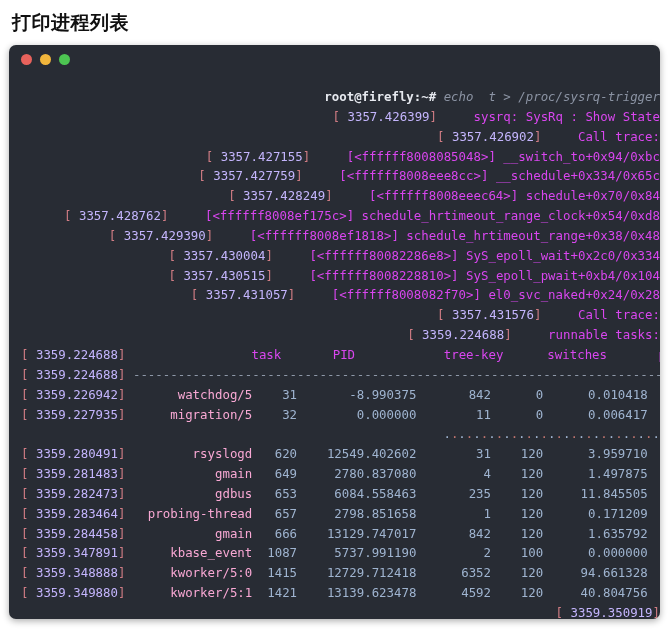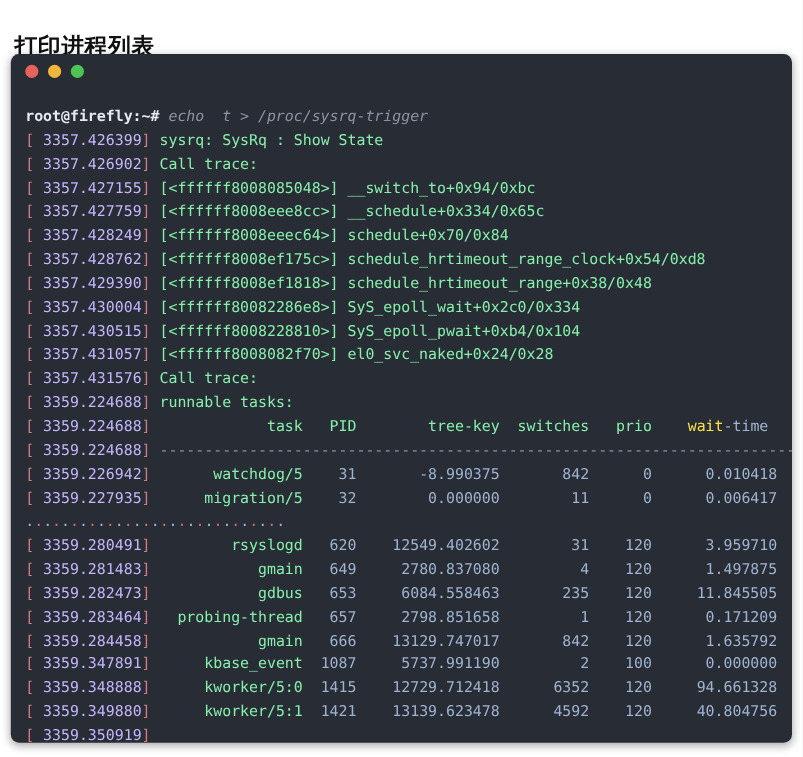--- a/index.html
+++ b/index.html
@@ -11,21 +11,21 @@
   body {
     width: 669px;
     height: 631px;
     overflow: hidden;
     font-family: "Liberation Sans", sans-serif;
   }
 
   
   #page-title {
     margin: 0;
-    padding: 26px 0 0 12px;
+    padding: 9px 0 0 12px;
     font-family: "DejaVu Sans", "Liberation Sans", sans-serif;
     font-size: 19px;
     font-weight: 700;
     line-height: 26px;
     color: #101010;
     letter-spacing: 0.5px;
   }
 
   
   #terminal-window {
@@ -69,30 +69,31 @@
     font-family: "DejaVu Sans Mono", "Liberation Mono", monospace;
     font-size: 12.4px;
     line-height: 19.85px;
     white-space: pre;
     color: #b9c2d0;
     -webkit-font-smoothing: antialiased;
   }
   .line {
     white-space: pre;
     height: 19.85px;
+    text-align: right;
   }
 
   
   .tk-brack  { color: #d07c84; }          
   .tk-ts     { color: #c4b5fd; }          
-  .tk-txt    { color: #86efac; }          
+  .tk-txt    { color: #d946ef; margin-left: 29px; }          
   .tk-prompt { color: #e6e9ef; font-weight: 600; }
   .tk-cmd    { color: #8b93a3; font-style: italic; }
   .tk-num    { color: #9fb4d0; }
-  .tk-name   { color: #86efac; }
+  .tk-name   { color: #f9a8d4; }
   .tk-warn   { color: #fde047; }
   .tk-dash   { color: #8e98a8; }
 
   .dots-row span:nth-child(odd)  { color: #9fb4d0; }
   .dots-row span:nth-child(even) { color: #c0756f; }
 </style>
 </head>
 <body>
 
 <h1 id="page-title">打印进程列表</h1>

